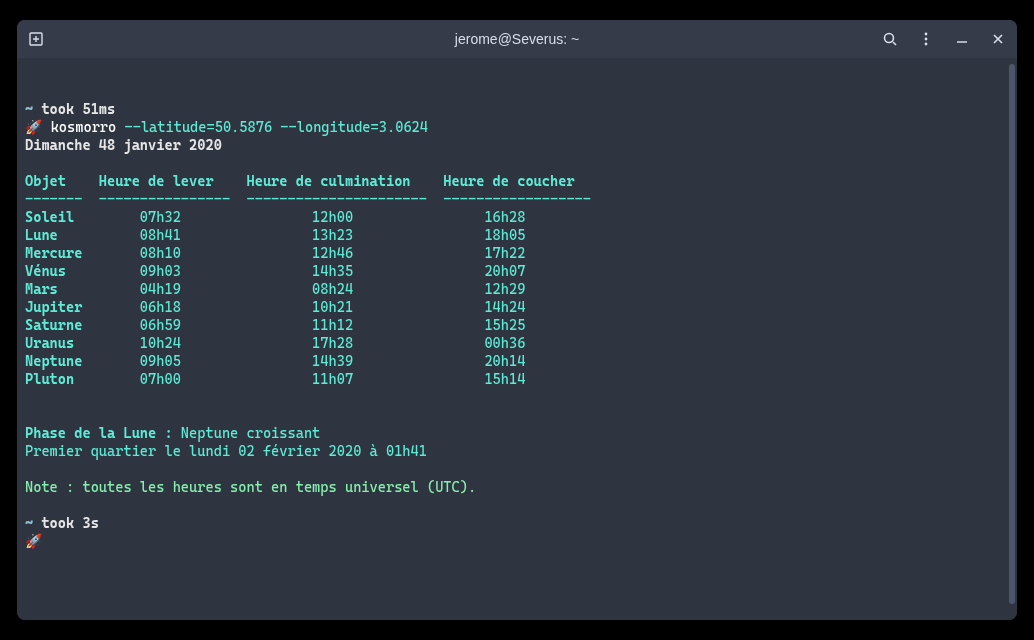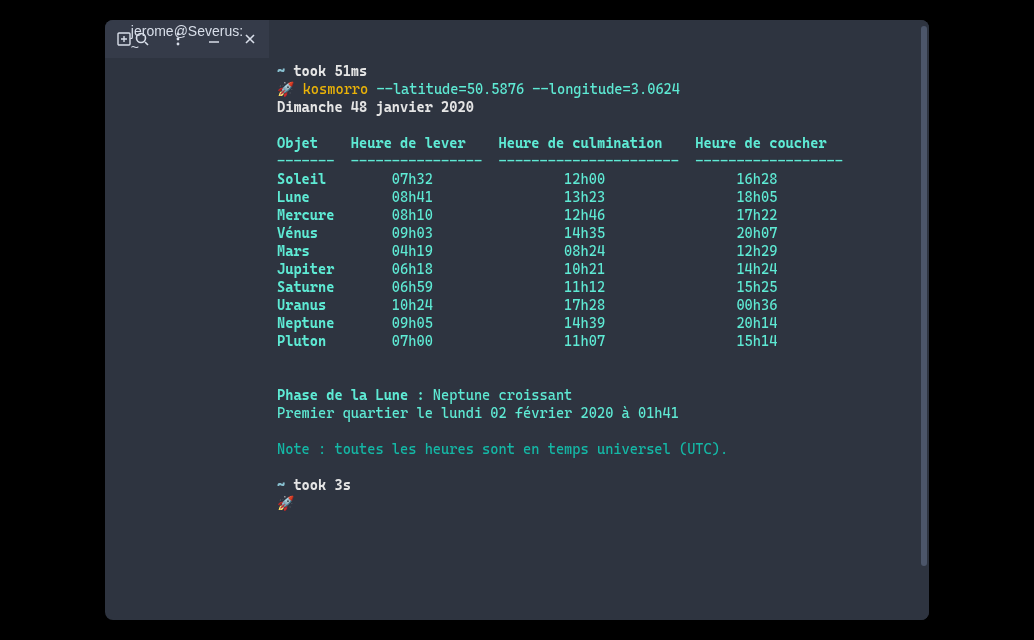--- a/index.html
+++ b/index.html
@@ -6,27 +6,27 @@
     body {
       background: #000;
       width: 1034px;
       height: 640px;
       display: flex;
       align-items: center;
       justify-content: center;
       font-family: ui-monospace, 'Cascadia Mono', 'DejaVu Sans Mono', Consolas, monospace;
     }
     .window {
-      width: 824px;
+      width: 1000px;
       height: 600px;
       background: #2e3440;
       border-radius: 8px;
       overflow: hidden;
       display: flex;
-      flex-direction: row;
+      flex-direction: column;
       box-shadow: 0 8px 30px rgba(0,0,0,0.6);
     }
     .titlebar {
       height: 38px;
       background: #353b49;
       display: flex;
       align-items: center;
       padding: 0 10px;
       color: #d8dee9;
       font-family: -apple-system, BlinkMacSystemFont, 'Segoe UI', sans-serif;
@@ -76,23 +76,23 @@
     .scrollbar {
       position: absolute;
       right: 2px;
       top: 6px;
       width: 6px;
       height: 540px;
       background: #4c566a;
       border-radius: 3px;
     }
     .c-cyan { color: #88c0d0; }
-    .c-green { color: #eab308; text-align: right; }
+    .c-green { color: #ffffff; text-align: right; }
     .c-yellow { color: #e5e5e5; font-weight: bold; }
-    .c-grey { color: #14b8a6; }
+    .c-grey { color: #86efac; }
     .c-white { color: #5eead4; }
     .bold { font-weight: bold; }
     .row { white-space: pre; }
   </style>
 </head>
 <body>
 
 <div class="window">
   <div class="titlebar">
     <div class="left-icon ctrl-btn">

